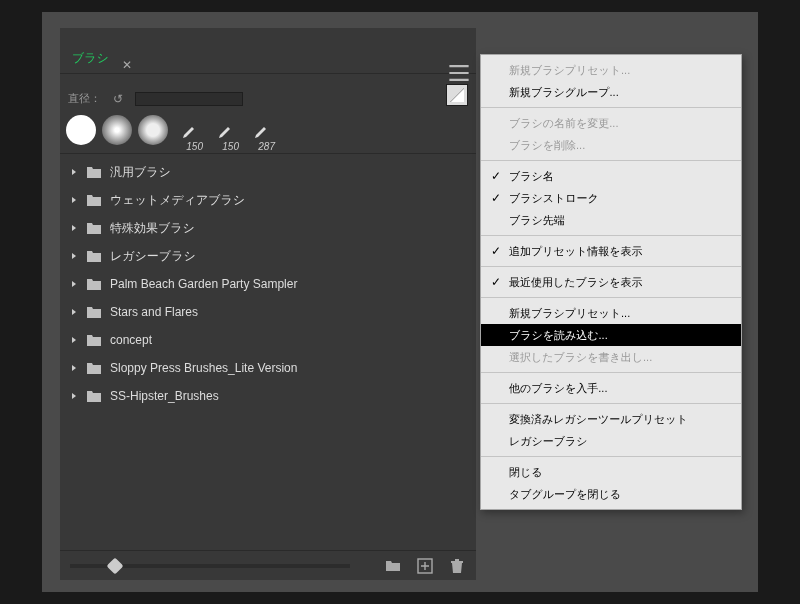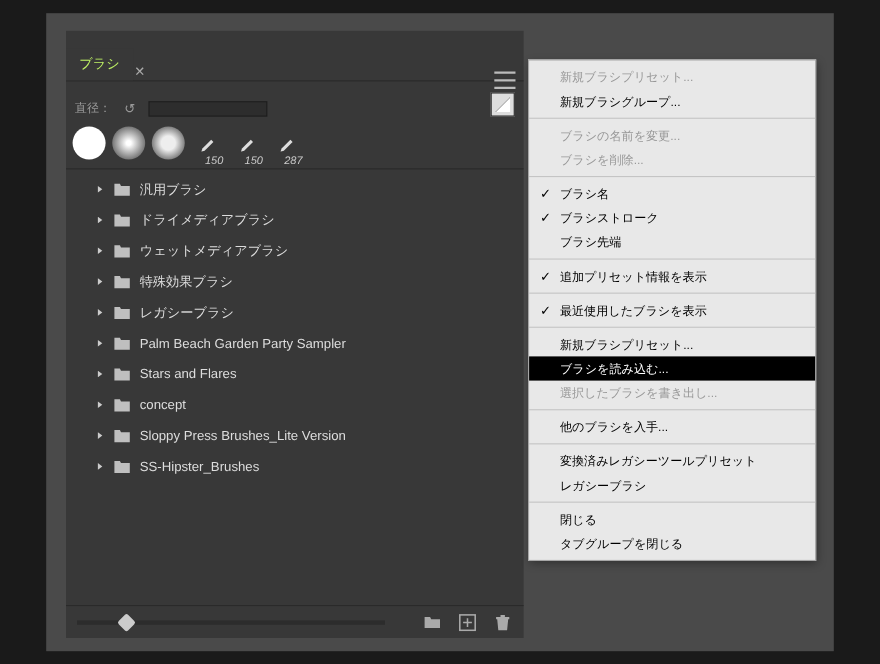--- a/index.html
+++ b/index.html
@@ -40,21 +40,21 @@
   }
   .tab-bar {
     height: 30px;
     border-bottom: 1px solid #2a2a2a;
     display: flex;
     align-items: stretch;
     margin-top: 16px;
   }
   .tab {
     background: #383838;
-    color: #bef264;
+    color: #22c55e;
     font-size: 12px;
     display: flex;
     align-items: center;
     padding: 0 12px;
     min-width: 60px;
   }
   .tab-bar-spacer { flex: 1; }
   .hamburger {
     position: absolute;
     right: 6px;
@@ -134,21 +134,20 @@
     font-size: 10px;
     color: #ccc;
     position: absolute;
     bottom: -1px;
     right: 3px;
   }
   .folder-list {
     flex: 1;
     overflow: hidden;
     padding: 4px 0;
-    margin-left: 17px;
   }
   .folder-row {
     display: flex;
     align-items: center;
     height: 28px;
     padding: 0 10px;
     gap: 8px;
     color: #ddd;
     font-size: 12px;
   }
@@ -295,33 +294,20 @@
           <svg viewBox="0 0 8 8">
             <path d="M2 1l4 3-4 3z" fill="#ccc"></path>
           </svg>
         </span>
         <span class="folder-icn">
           <svg viewBox="0 0 16 14">
             <path d="M1 2h5l1 2h8v9H1z" fill="#bfbfbf"></path>
           </svg>
         </span>
         <span>汎用ブラシ</span>
-      </div>
-      <div class="folder-row">
-        <span class="caret">
-          <svg viewBox="0 0 8 8">
-            <path d="M2 1l4 3-4 3z" fill="#ccc"></path>
-          </svg>
-        </span>
-        <span class="folder-icn">
-          <svg viewBox="0 0 16 14">
-            <path d="M1 2h5l1 2h8v9H1z" fill="#bfbfbf"></path>
-          </svg>
-        </span>
-        <span>ドライメディアブラシ</span>
       </div>
       <div class="folder-row">
         <span class="caret">
           <svg viewBox="0 0 8 8">
             <path d="M2 1l4 3-4 3z" fill="#ccc"></path>
           </svg>
         </span>
         <span class="folder-icn">
           <svg viewBox="0 0 16 14">
             <path d="M1 2h5l1 2h8v9H1z" fill="#bfbfbf"></path>

